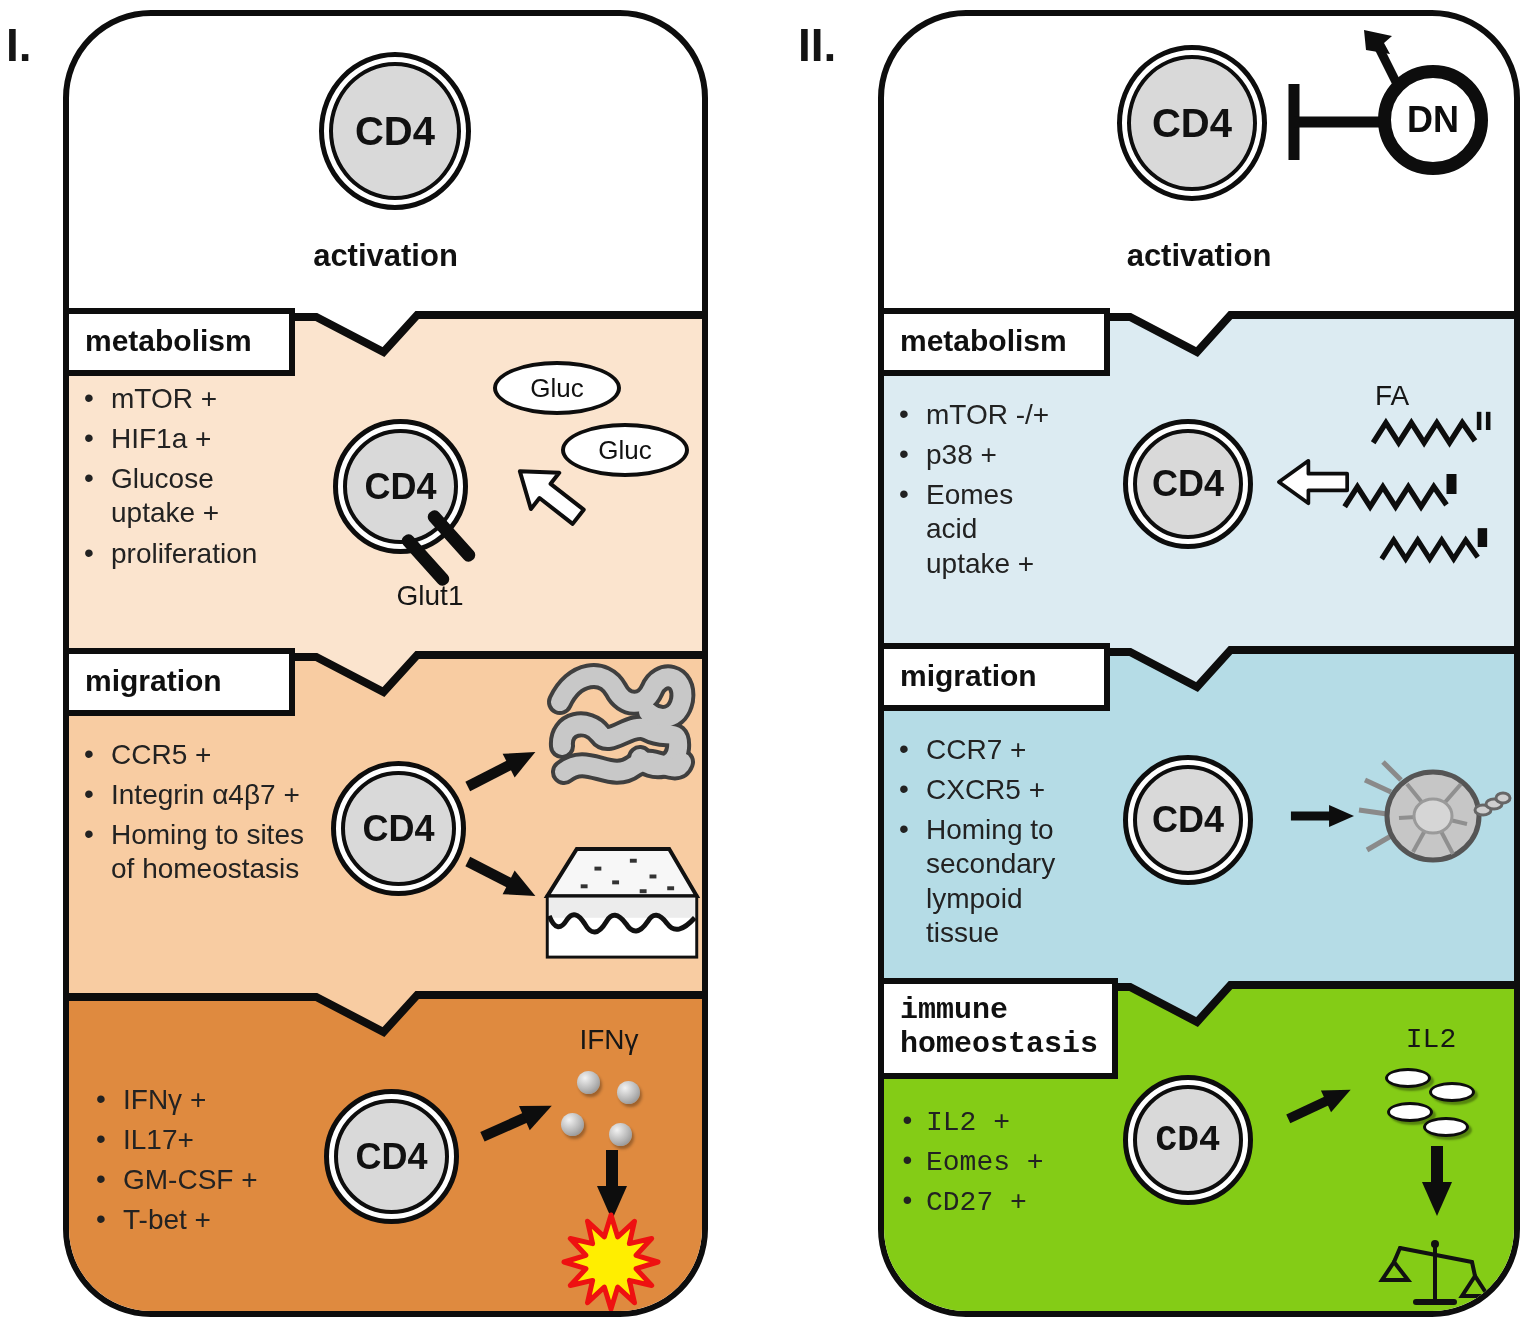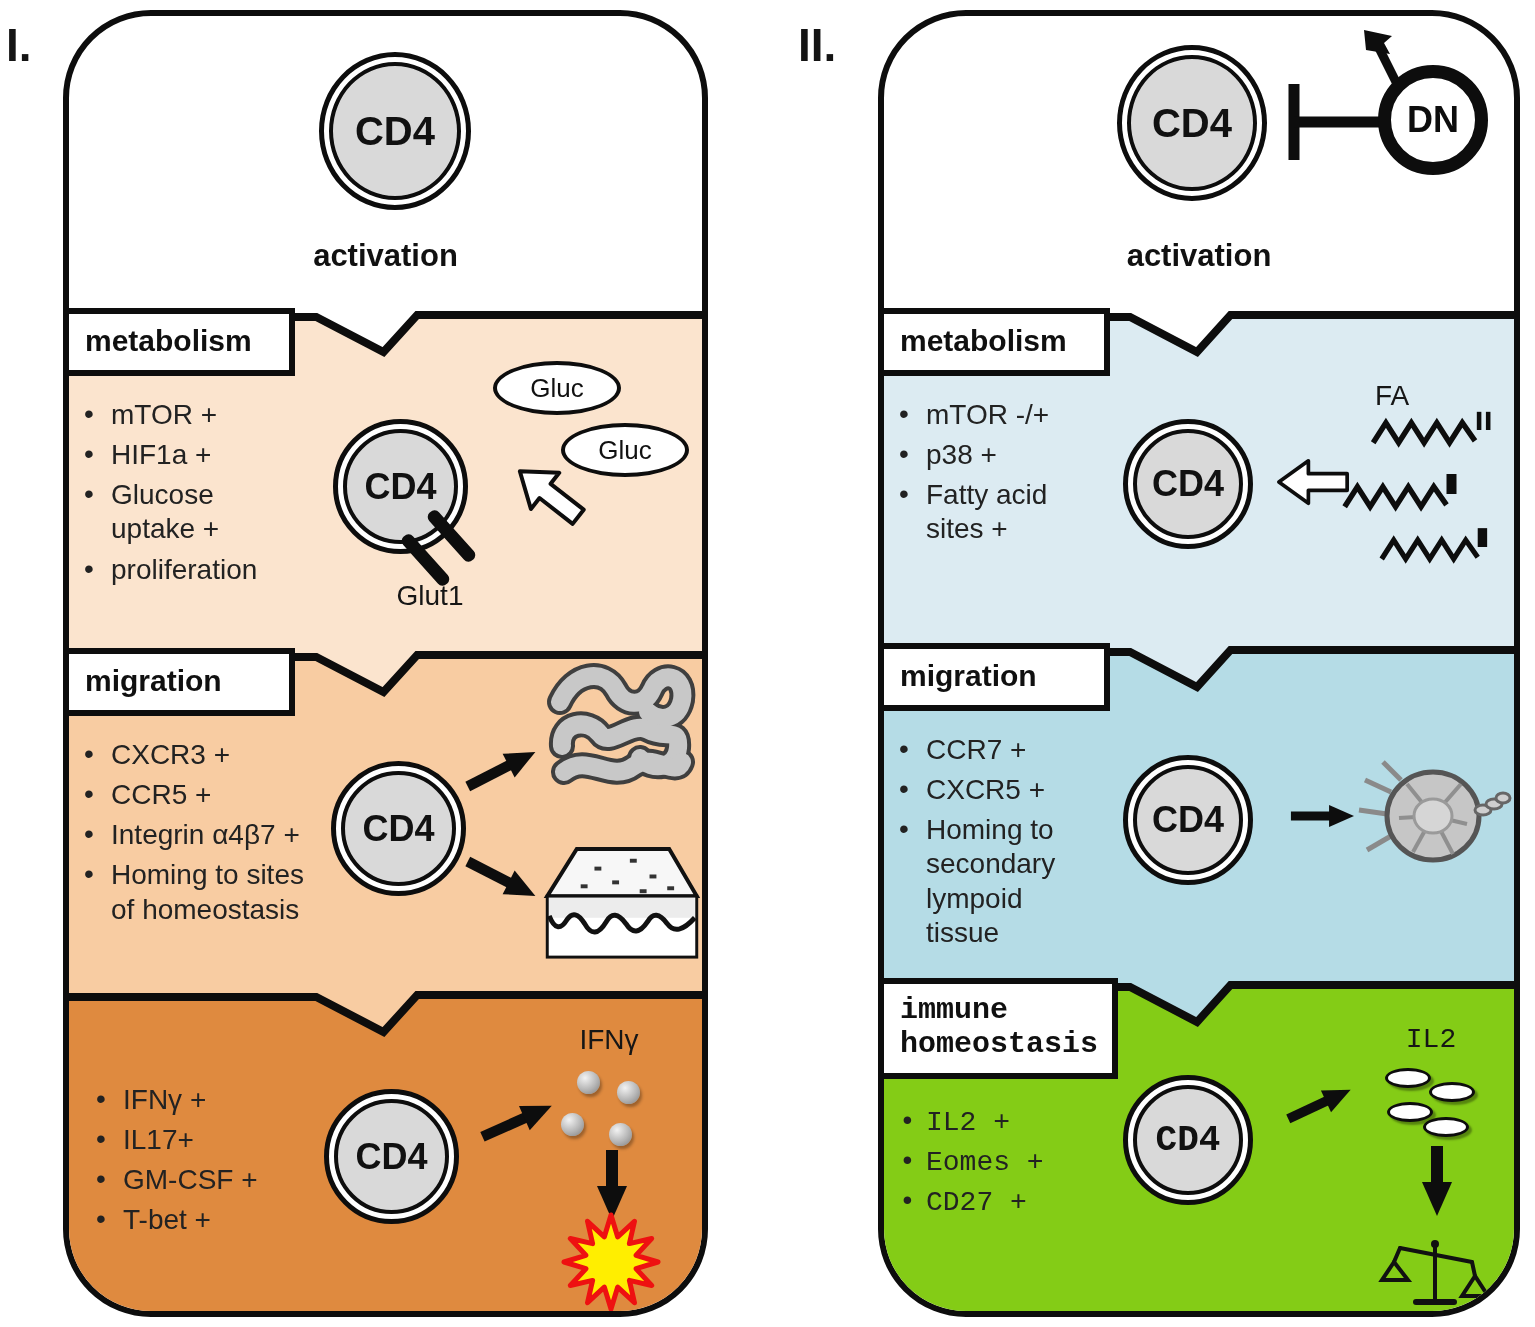--- a/index.html
+++ b/index.html
@@ -54,21 +54,21 @@
       </div>
       <div class="act-label" style="top:222px;">activation</div>
     </div>
 
     <div class="section" style="top: 292px; height: 340px; background: rgb(251, 228, 206);">
       <svg class="notch" viewBox="0 0 640 50" preserveAspectRatio="none">
         <polygon points="0,0 640,0 640,7 352,7 318,44 250,9 0,9" fill="#ffffff"></polygon>
         <polyline points="0,9 250,9 318,44 352,7 640,7" fill="none" stroke="#0d0d0d" stroke-width="8"></polyline>
       </svg>
       <div class="tag"><span>metabolism</span></div>
-      <ul class="bullets" style="left:12px; top:90px; width:185px;">
+      <ul class="bullets" style="left:12px; top:74px; width:185px;">
         <li>mTOR +</li>
         <li>HIF1a +</li>
         <li>Glucose uptake +</li>
         <li>proliferation</li>
       </ul>
       <div class="cell" style="left:264px; top:111px; width:135px; height:135px;">
         <div class="cell-inner" style="font-size:36px;">CD4</div>
       </div>
       <div class="rod" style="left:376px; top:196px; transform:rotate(-42deg);"></div>
       <div class="rod" style="left:350px; top:220px; transform:rotate(-42deg);"></div>
@@ -84,21 +84,20 @@
       </svg>
     </div>
 
     <div class="section" style="top: 632px; height: 340px; background: rgb(248, 204, 162);">
       <svg class="notch" viewBox="0 0 640 50" preserveAspectRatio="none">
         <polygon points="0,0 640,0 640,7 352,7 318,44 250,9 0,9" fill="#fbe4ce"></polygon>
         <polyline points="0,9 250,9 318,44 352,7 640,7" fill="none" stroke="#0d0d0d" stroke-width="8"></polyline>
       </svg>
       <div class="tag"><span>migration</span></div>
       <ul class="bullets" style="left:12px; top:90px; width:250px;">
-        <li>CXCR3 +</li>
         <li>CCR5 +</li>
         <li>Integrin α4β7 +</li>
         <li>Homing to sites of homeostasis</li>
       </ul>
       <div class="cell" style="left:262px; top:113px; width:135px; height:135px;">
         <div class="cell-inner" style="font-size:36px;">CD4</div>
       </div>
       <svg class="icon" style="left:391px; top:107px; transform:rotate(-27deg);" width="80" height="30" viewBox="0 0 90 34">
         <line x1="4" y1="17" x2="60" y2="17" stroke="#0d0d0d" stroke-width="12"></line>
         <polygon points="56,2 90,17 56,32" fill="#0d0d0d"></polygon>
@@ -189,21 +188,21 @@
 
     <div class="section" style="top: 292px; height: 335px; background: rgb(220, 235, 242);">
       <svg class="notch" viewBox="0 0 640 50" preserveAspectRatio="none">
         <polygon points="0,0 640,0 640,7 352,7 318,44 250,9 0,9" fill="#ffffff"></polygon>
         <polyline points="0,9 250,9 318,44 352,7 640,7" fill="none" stroke="#0d0d0d" stroke-width="8"></polyline>
       </svg>
       <div class="tag"><span>metabolism</span></div>
       <ul class="bullets" style="left:12px; top:90px; width:170px;">
         <li>mTOR -/+</li>
         <li>p38 +</li>
-        <li>Fatty acid sites +</li>
+        <li>Eomes acid uptake +</li>
       </ul>
       <div class="cell" style="left:239px; top:111px; width:130px; height:130px;">
         <div class="cell-inner" style="font-size:36px;">CD4</div>
       </div>
       <svg class="icon" style="left:391px; top:150px;" width="76" height="48" viewBox="0 0 78 52">
         <polygon points="76,17 34,17 34,3 2,26 34,49 34,35 76,35" fill="#ffffff" stroke="#0d0d0d" stroke-width="4" stroke-linejoin="round"></polygon>
       </svg>
       <div class="small-label" style="left:458px; top:72px; width:100px;">FA</div>
       <svg class="icon" style="left:486px; top:102px;" width="130" height="40" viewBox="0 0 140 44">
         <polyline points="2,36 16,14 30,36 44,14 58,36 72,14 86,36 100,14 114,34" fill="none" stroke="#0d0d0d" stroke-width="6"></polyline>

